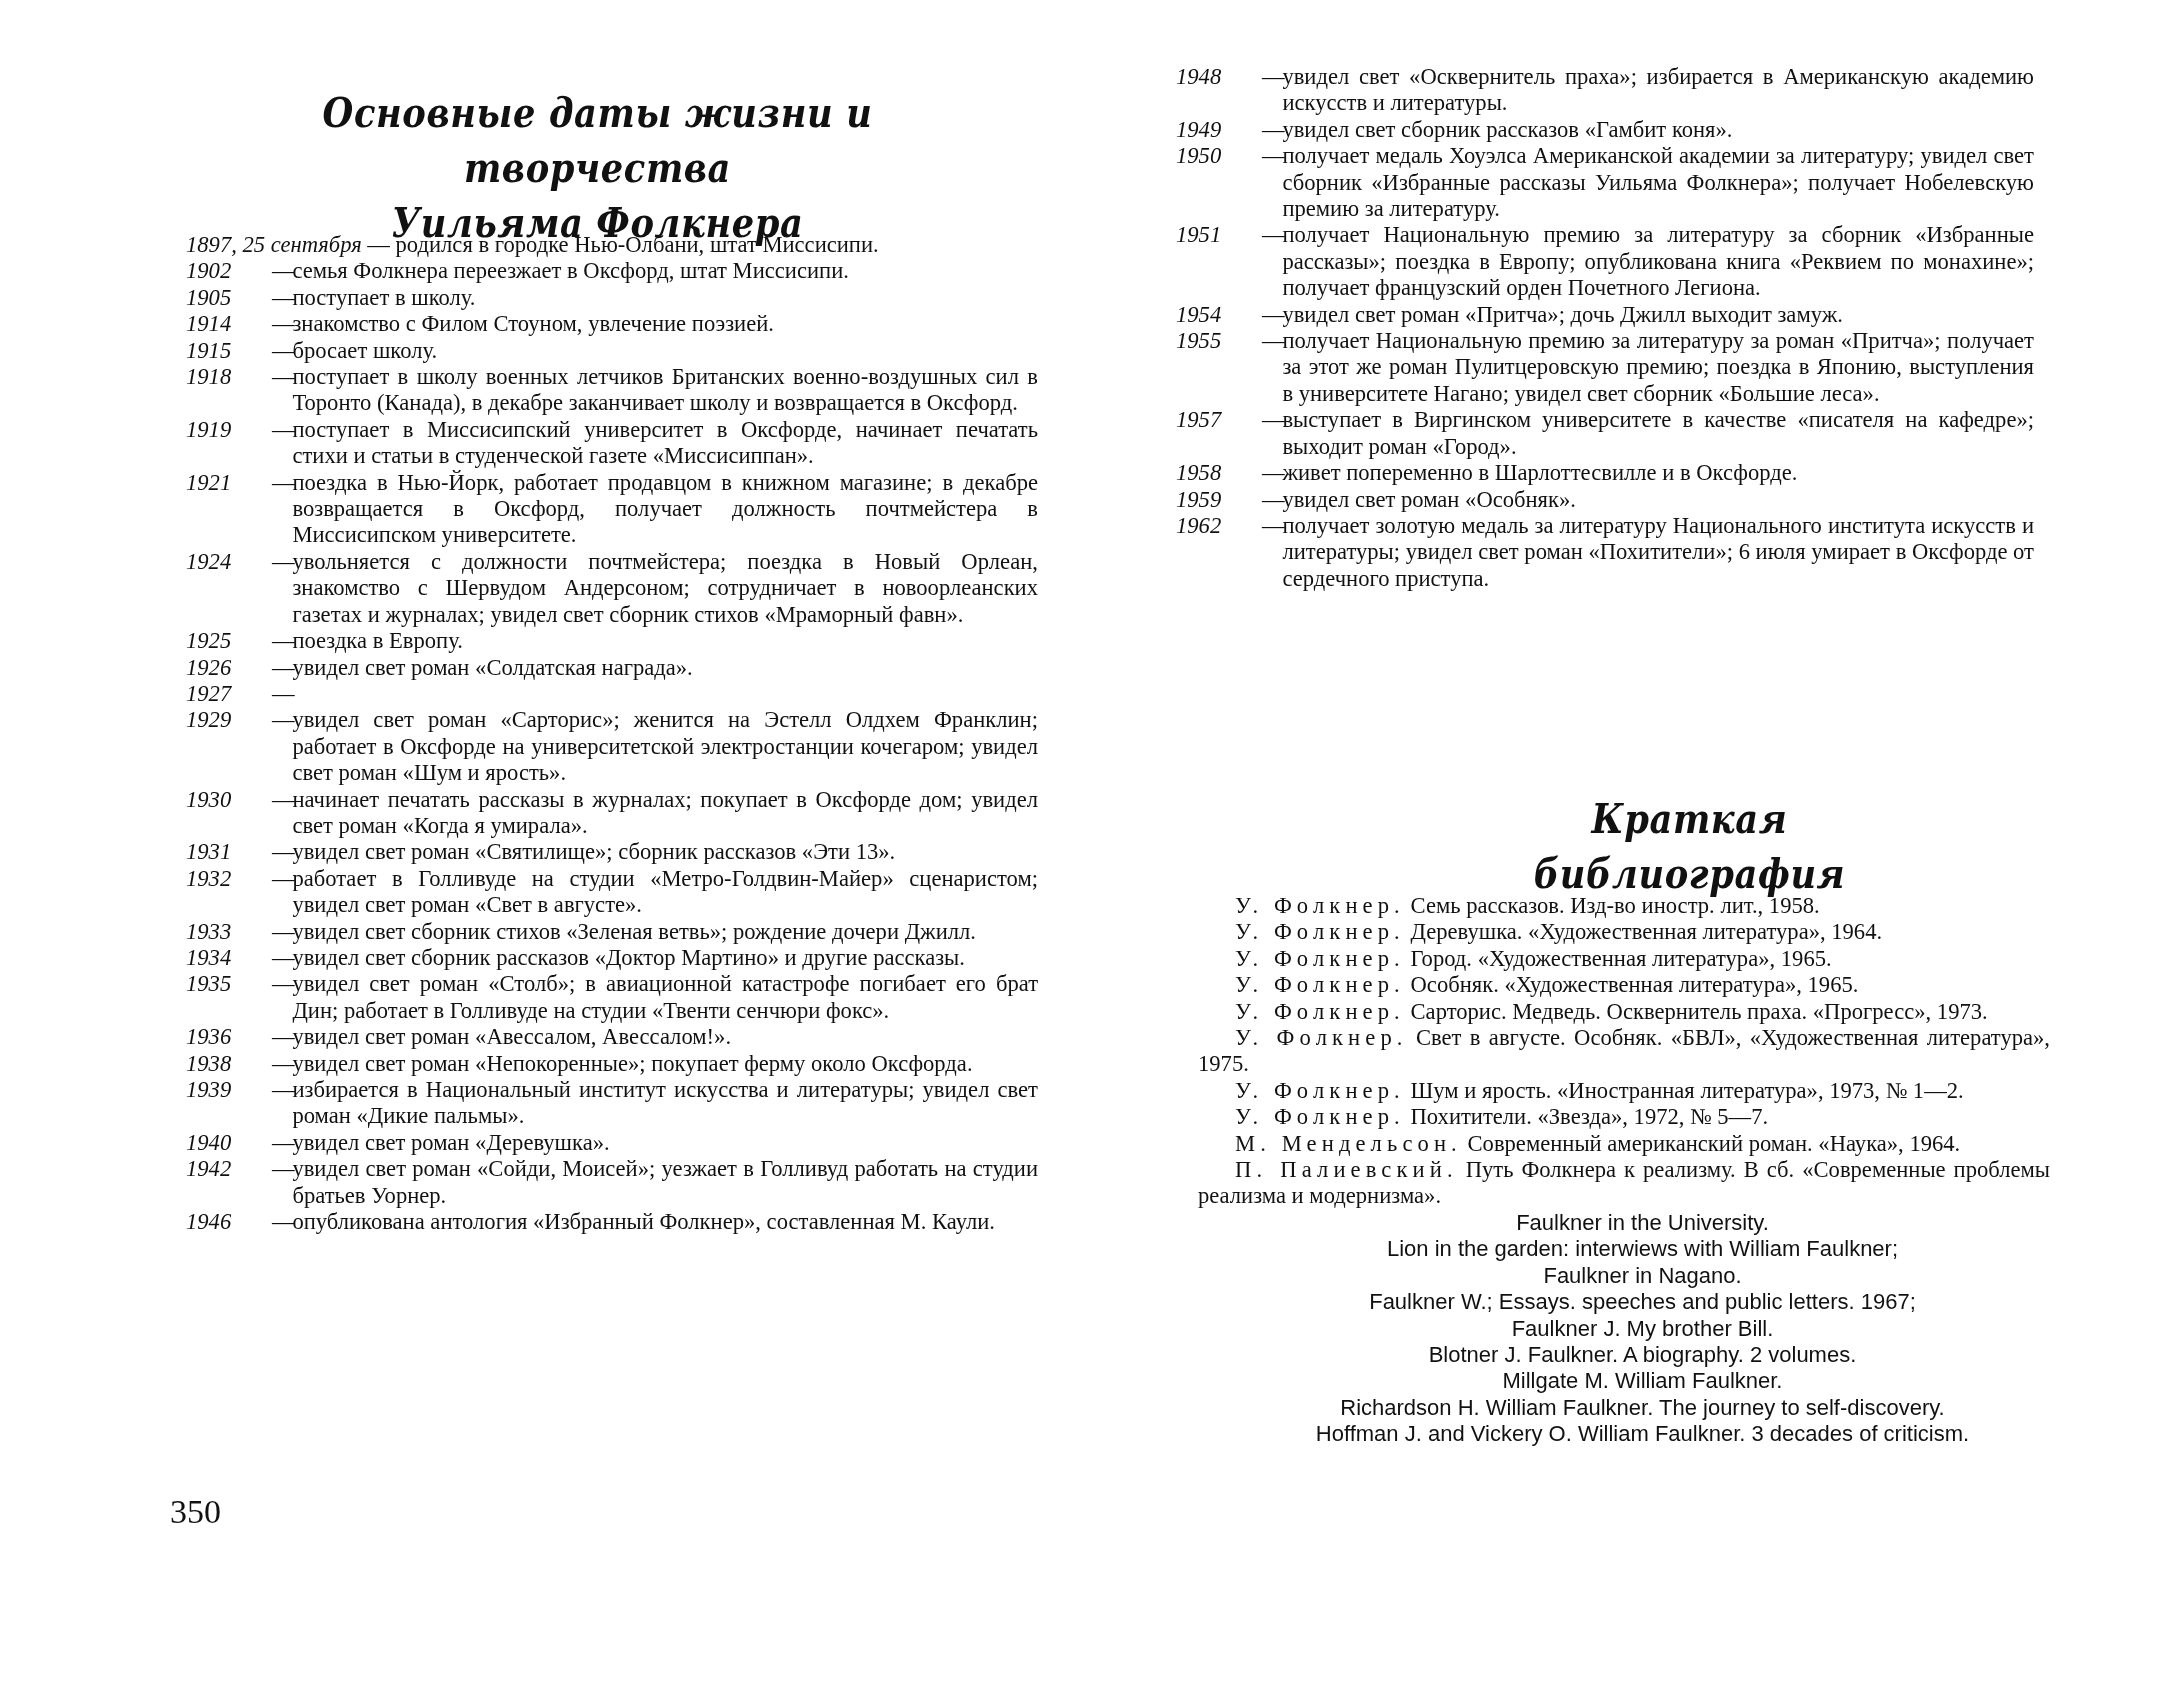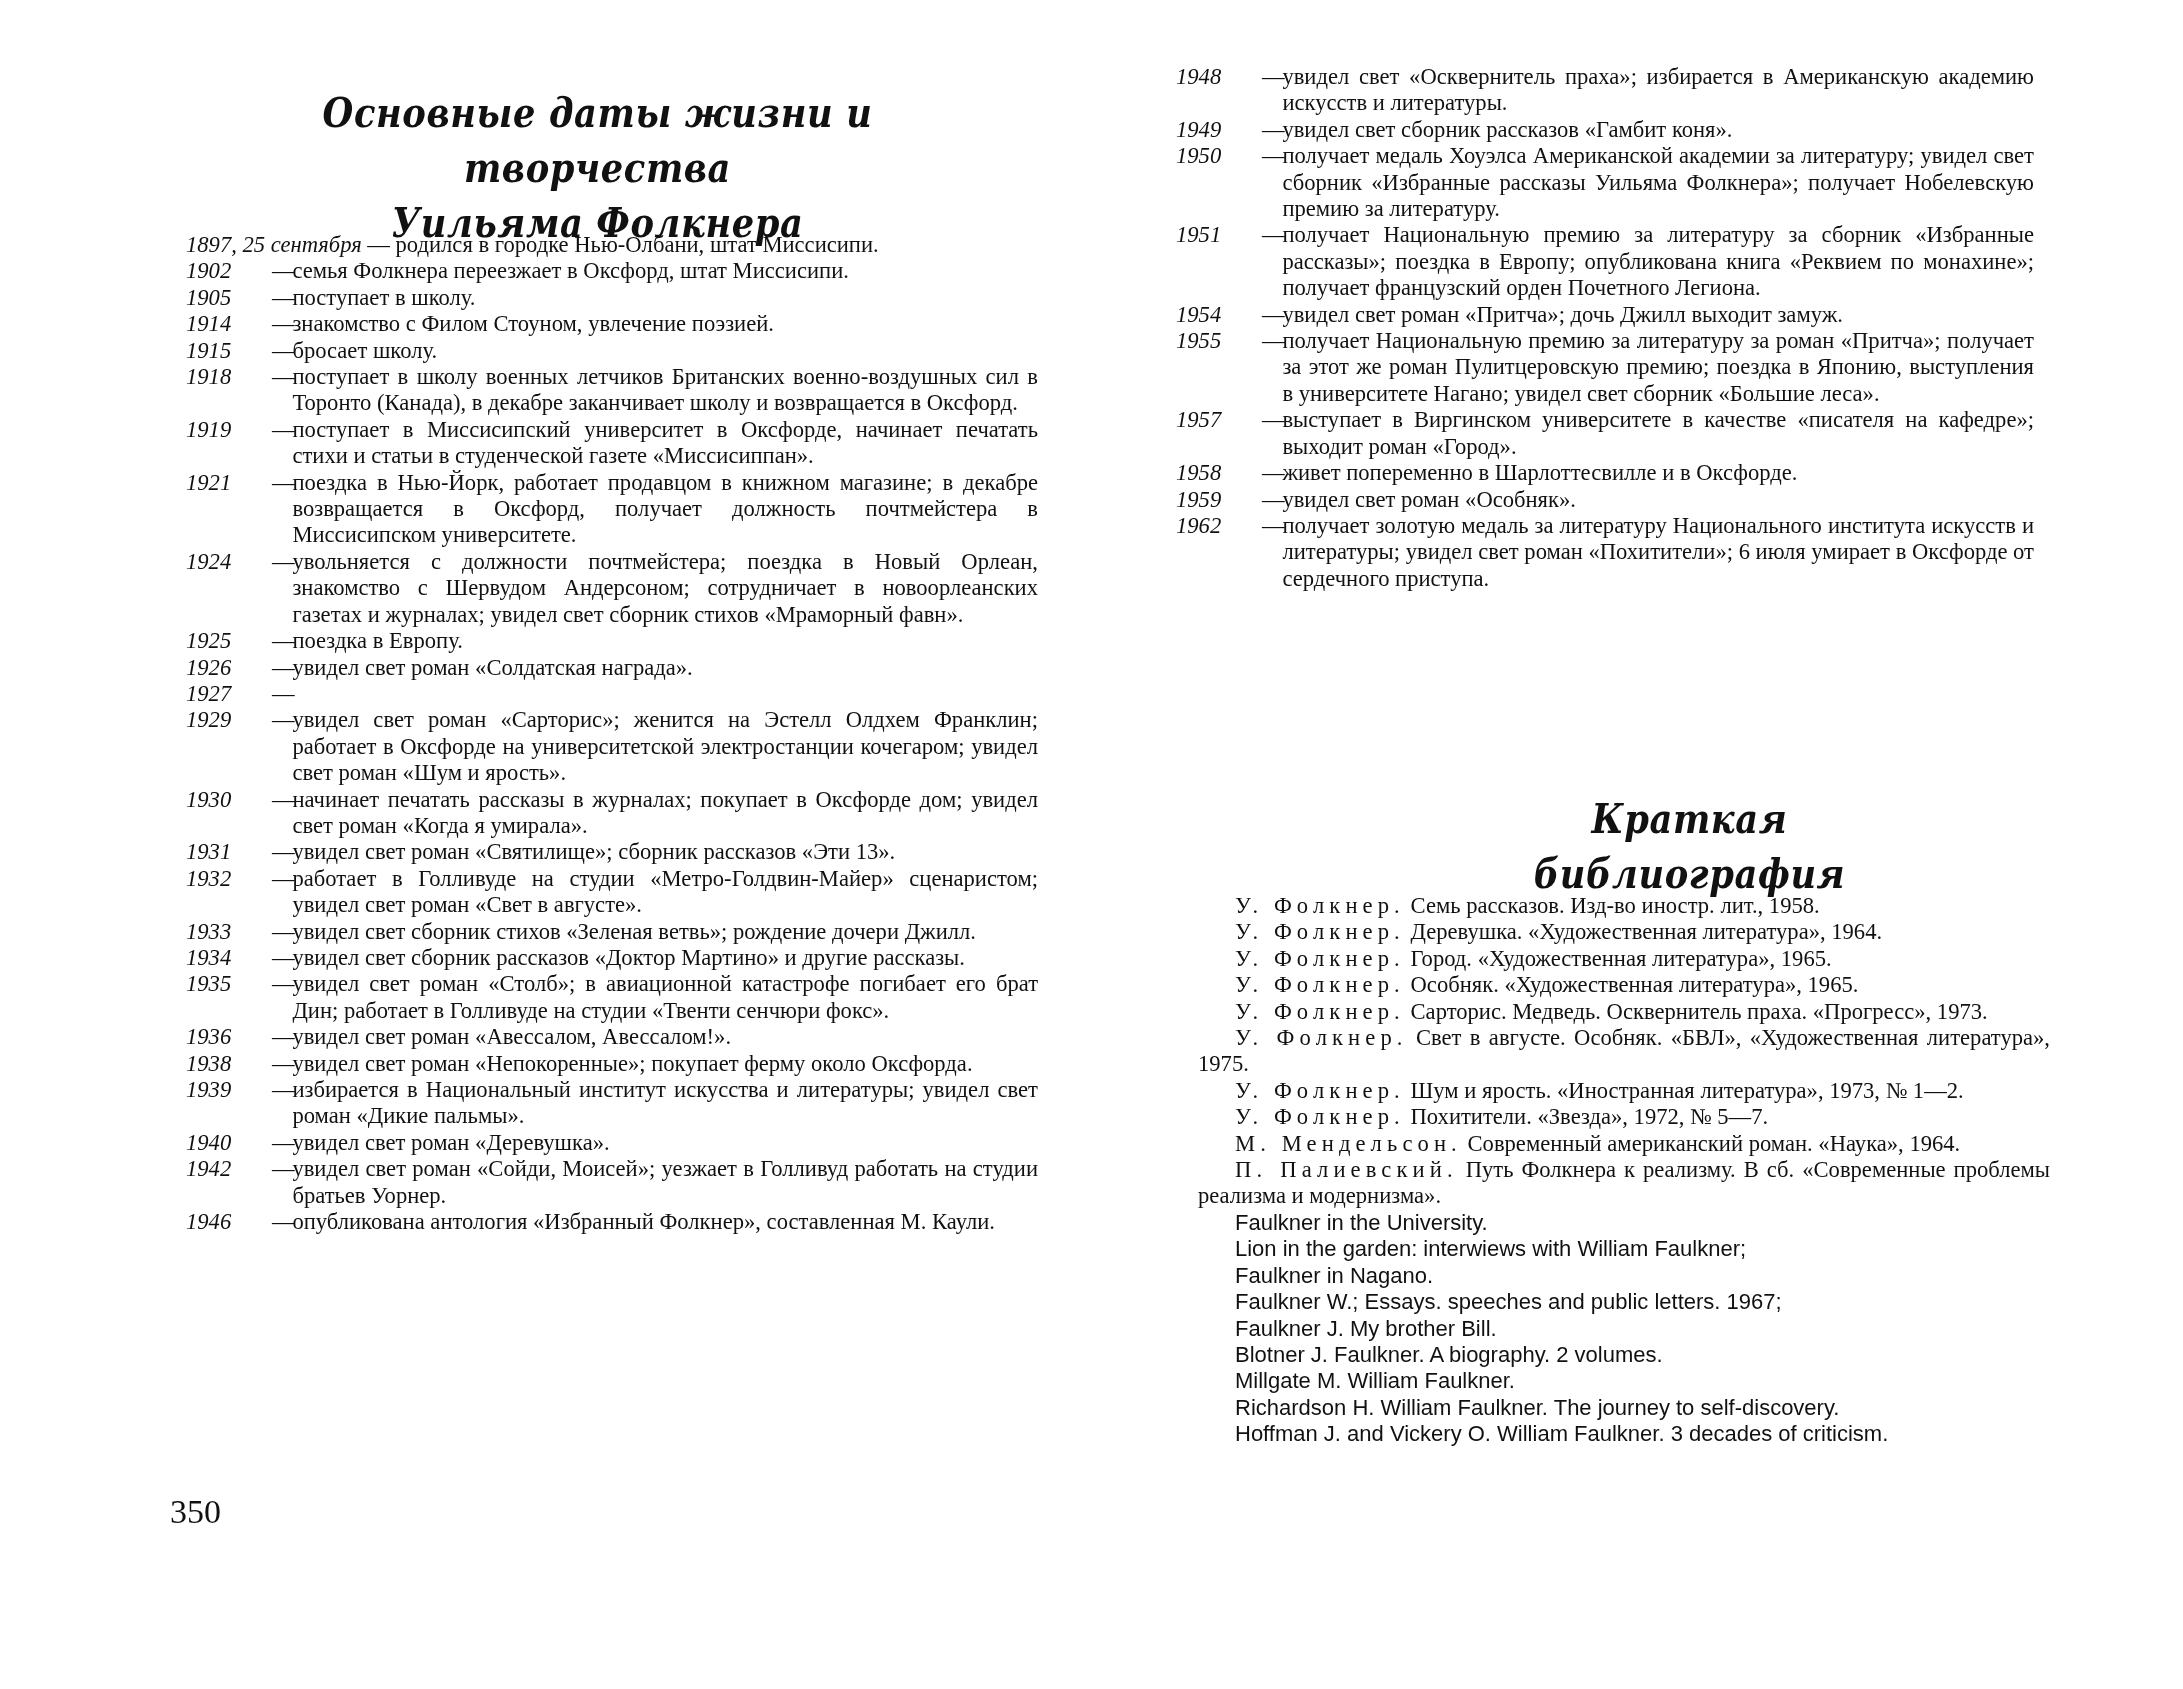--- a/index.html
+++ b/index.html
@@ -45,21 +45,21 @@
     font-size: 34px; line-height: 36px; font-weight: normal;
   }
 
   .biblio {
     position: absolute; left: 90px; top: 877px; width: 852px;
     margin: 16px; padding: 0; list-style: none;
     font-size: 22.6px; line-height: 26.4px;
   }
   .biblio li { text-indent: 37px; text-align: justify; }
   .biblio .author { letter-spacing: 5.1px; }
-  .biblio .latin { font-family: "Liberation Sans", "DejaVu Sans", sans-serif; font-size: 22px; text-align: left; }
+  .biblio .latin { font-family: "Liberation Sans", "DejaVu Sans", sans-serif; font-size: 22px; text-align: center; }
 </style>
 </head>
 <body>
 
 <div class="page page-left">
   <h1 class="title title-main">
     <span>Основные даты жизни и творчества</span><br>
     <span>Уильяма Фолкнера</span>
   </h1>
 

